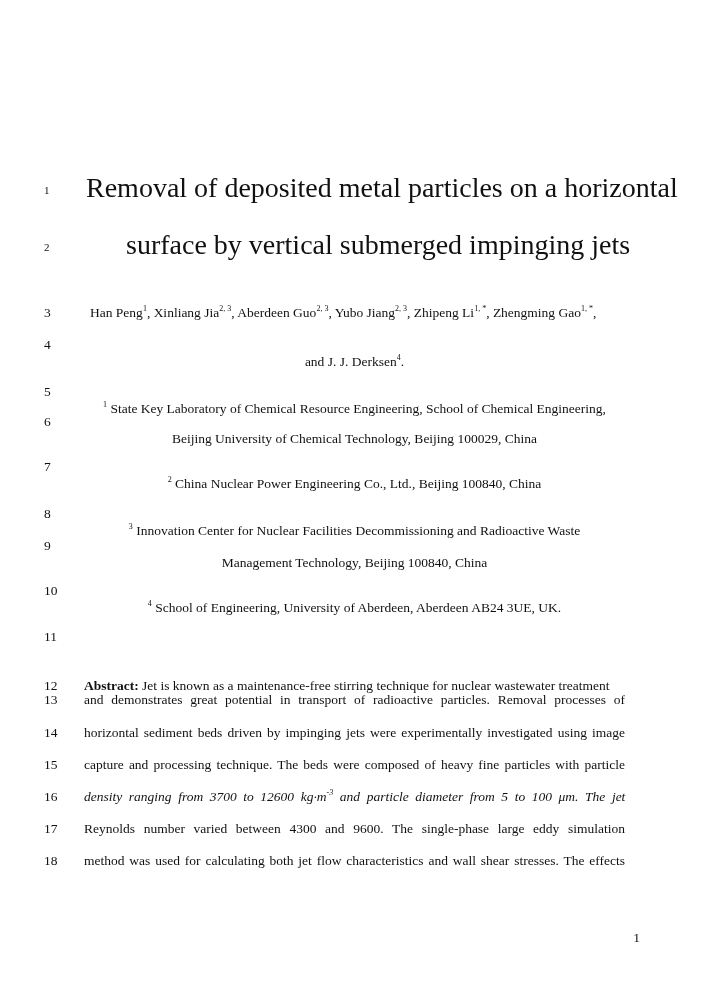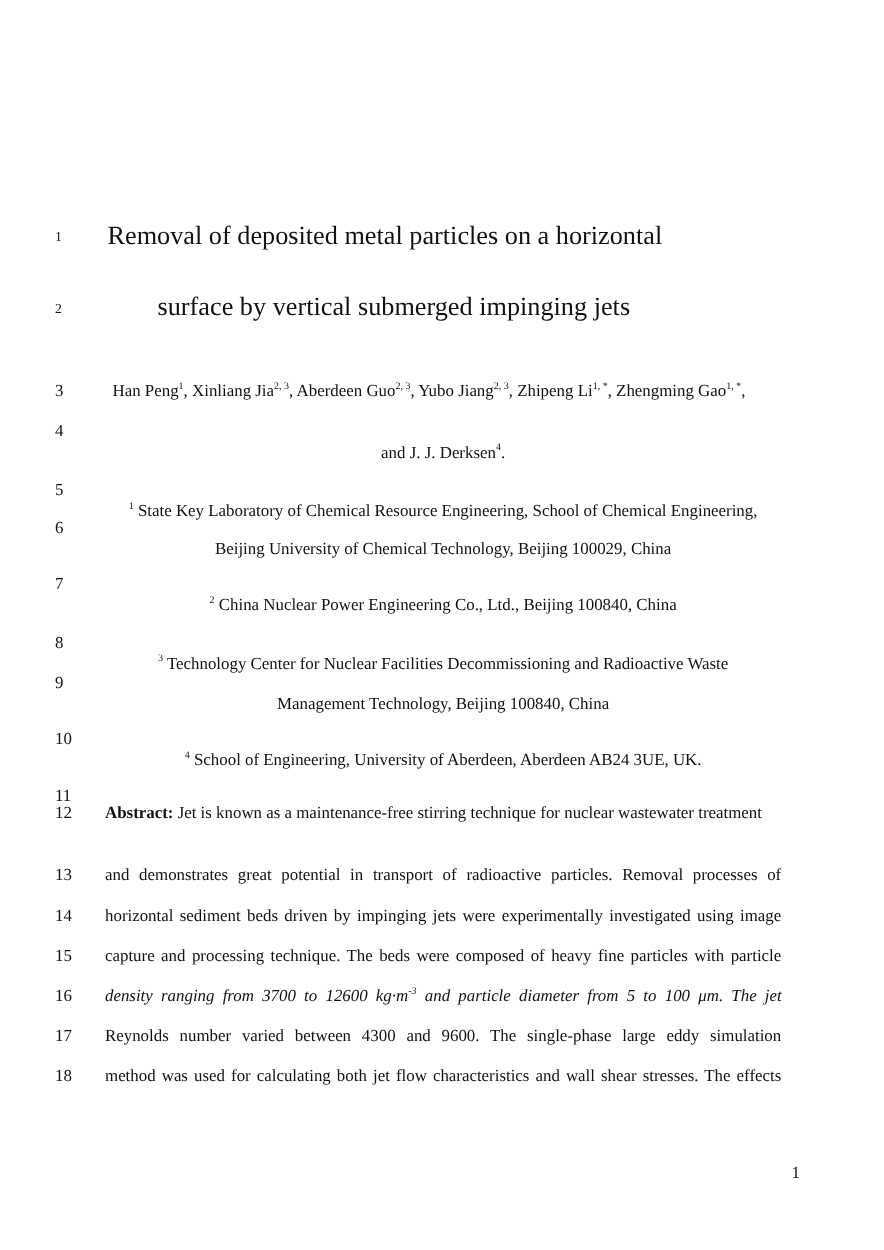--- a/index.html
+++ b/index.html
@@ -15,21 +15,21 @@
       font-size: 13.5px; line-height: 22px;
     }
     .num.small { font-size: 11px; }
     .txt {
       position: absolute; left: 84px; width: 541px;
       font-size: 13.5px; line-height: 22px; white-space: nowrap;
     }
     .center { text-align: center; margin-top: 17px; }
     .justify { text-align: justify; text-align-last: justify; white-space: normal; }
     .title {
-      font-size: 21px; line-height: 36px; white-space: nowrap;
+      font-size: 28px; line-height: 36px; white-space: nowrap;
     }
     sup { font-size: 8px; vertical-align: 6px; line-height: 0; }
     b { font-weight: bold; }
     .pagenum {
       position: absolute; left: 600px; top: 930px; width: 40px; text-align: right;
       font-size: 13.5px;
     }
   </style>
 </head>
 <body>
@@ -69,35 +69,35 @@
 <div class="ln" style="top:411px;">
   <span class="num">6</span>
   <span class="txt center">Beijing University of Chemical Technology, Beijing 100029, China</span>
 </div>
 <div class="ln" style="top:456px;">
   <span class="num">7</span>
   <span class="txt center"><sup>2</sup> <span>China Nuclear Power Engineering Co., Ltd., Beijing 100840, China</span></span>
 </div>
 <div class="ln" style="top:503px;">
   <span class="num">8</span>
-  <span class="txt center"><sup>3</sup> <span>Technology Center for Nuclear Facilities Decommissioning and Radioactive Waste</span></span>
+  <span class="txt center"><sup>3</sup> <span>Innovation Center for Nuclear Facilities Decommissioning and Radioactive Waste</span></span>
 </div>
 <div class="ln" style="top:535px;">
   <span class="num">9</span>
   <span class="txt center">Management Technology, Beijing 100840, China</span>
 </div>
 <div class="ln" style="top:580px;">
   <span class="num">10</span>
   <span class="txt center"><sup>4</sup> <span>School of Engineering, University of Aberdeen, Aberdeen AB24 3UE, UK.</span></span>
 </div>
 <div class="ln" style="top:626px;">
   <span class="num">11</span>
 </div>
 
-<div class="ln" style="top:639px;">
+<div class="ln" style="top:675px;">
   <span class="num">12</span>
   <span class="txt"><b>Abstract:</b> <span>Jet is known as a maintenance-free stirring technique for nuclear wastewater treatment</span></span>
 </div>
 <div class="ln" style="top:689px;">
   <span class="num">13</span>
   <span class="txt justify">and demonstrates great potential in transport of radioactive particles. Removal processes of</span>
 </div>
 <div class="ln" style="top:722px;">
   <span class="num">14</span>
   <span class="txt justify">horizontal sediment beds driven by impinging jets were experimentally investigated using image</span>

